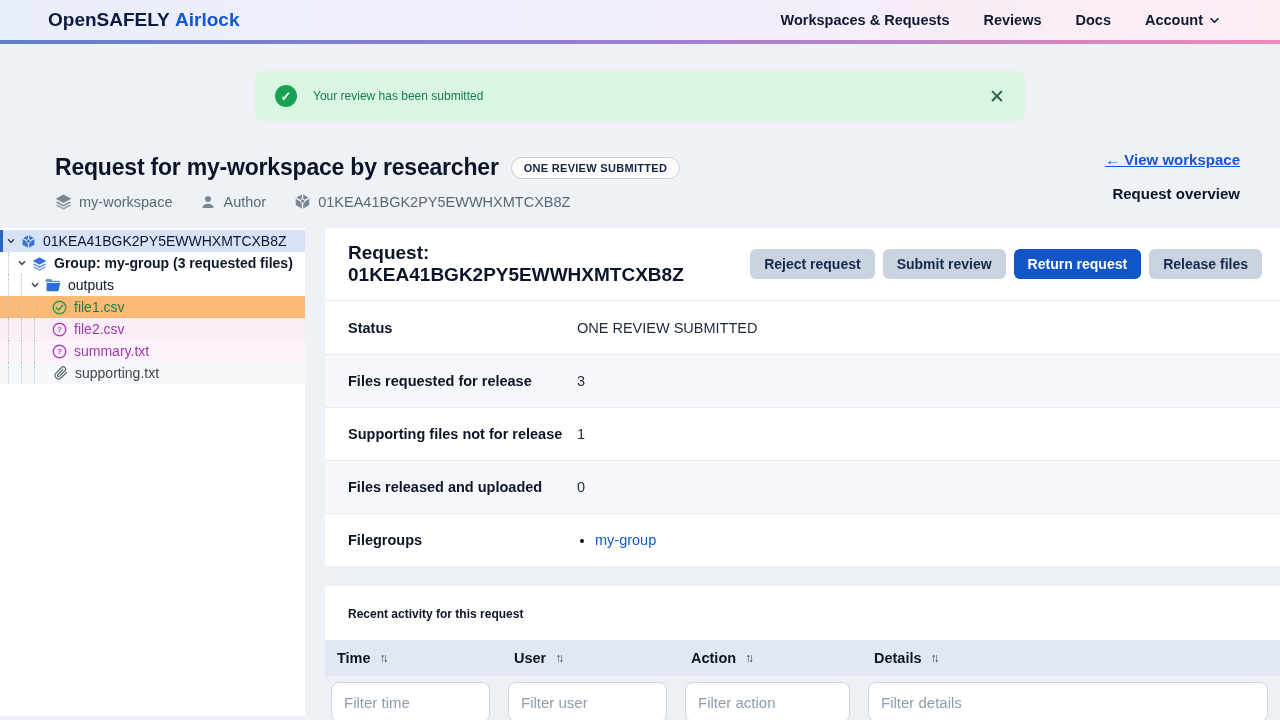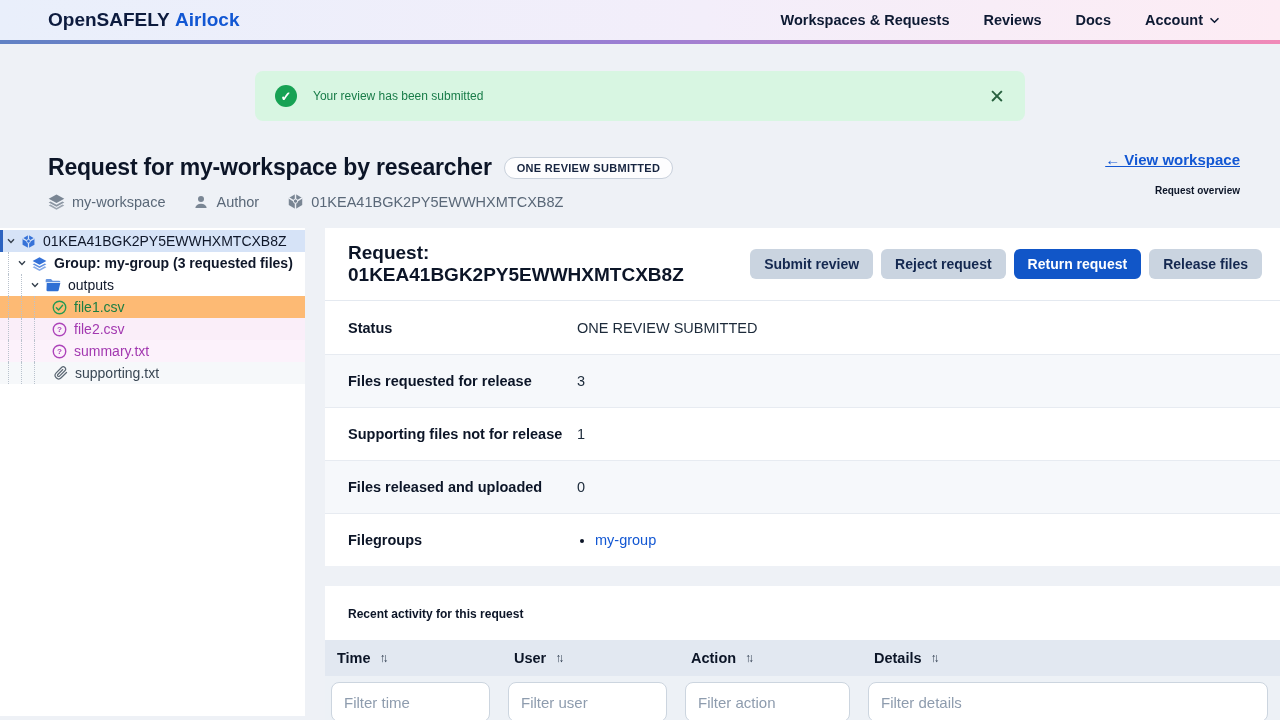--- a/index.html
+++ b/index.html
@@ -36,32 +36,32 @@
     width: 22px; height: 22px; border-radius: 50%;
     background: #17a254; color: #fff;
     font-size: 13px; font-weight: bold;
     display: flex; align-items: center; justify-content: center;
     margin-right: 16px; flex: 0 0 auto;
   }
   .alert-msg { color: #187c48; font-size: 12px; }
   .alert-close { margin-left: auto; color: #27603e; font-size: 19px; cursor: pointer; line-height: 1; }
 
   
-  .page-head { padding: 33px 48px 0; position: relative; }
+  .page-head { padding: 33px 48px 0; position: relative; margin-left: 7px; }
   .title-row { display: flex; align-items: center; gap: 12px; }
   .page-title { font-size: 23px; font-weight: bold; color: #0c1527; letter-spacing: -0.2px; }
   .status-pill {
     font-size: 11px; font-weight: bold; letter-spacing: 0.3px;
     color: #16243f; background: #fdfdfe;
     border: 1px solid #c8d0db; border-radius: 999px;
     padding: 4px 12px; white-space: nowrap;
   }
   .head-right { position: absolute; right: 40px; top: 30px; text-align: right; }
   .back-link { color: #1257d3; font-size: 15px; font-weight: bold; text-decoration: underline; cursor: pointer; display: inline-block; }
-  .overview-label { margin-top: 16px; font-size: 10px; font-weight: bold; color: #0c1527; }
+  .overview-label { margin-top: 16px; font-size: 15px; font-weight: bold; color: #0c1527; }
   .meta-row { display: flex; align-items: center; gap: 28px; margin-top: 12px; color: #5a6878; font-size: 14.5px; }
   .meta-item { display: flex; align-items: center; gap: 7px; }
   .meta-item svg { flex: 0 0 auto; }
 
   
   .content { display: flex; margin-top: 18px; height: 488px; }
 
   
   .sidebar { width: 305px; flex: 0 0 auto; background: #fff; padding-top: 2px; }
   .trow {
@@ -283,22 +283,22 @@
         </svg>
       <span class="lbl">supporting.txt</span>
     </div>
   </div>
 
   <div class="main">
     <div class="card">
       <div class="card-head">
         <h2 class="card-title">Request: 01KEA41BGK2PY5EWWHXMTCXB8Z</h2>
         <div class="btn-row">
+          <button class="btn">Reject request</button>
           <button class="btn">Submit review</button>
-          <button class="btn">Reject request</button>
           <button class="btn primary">Return request</button>
           <button class="btn">Release files</button>
         </div>
       </div>
 
       <div class="drow">
         <span class="dlabel">Status</span>
         <span class="dvalue">ONE REVIEW SUBMITTED</span>
       </div>
       <div class="drow">

